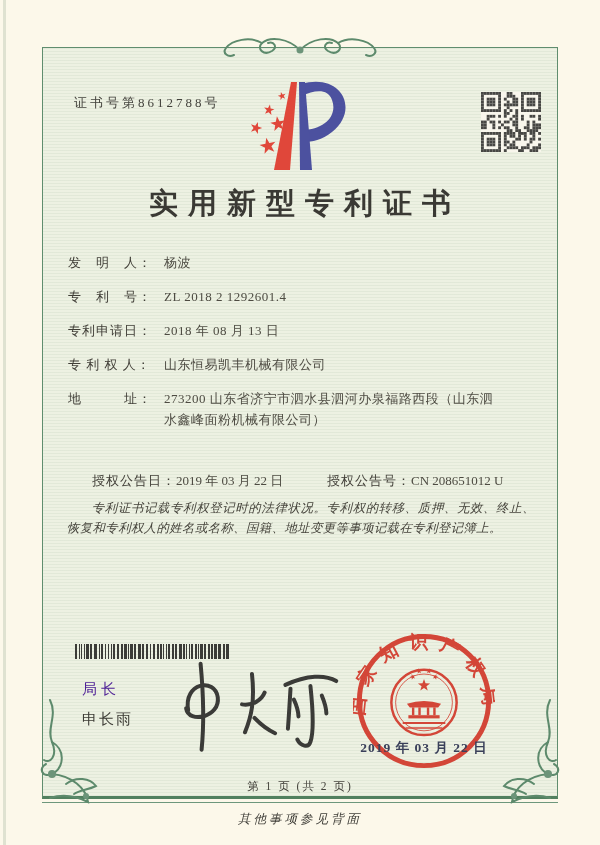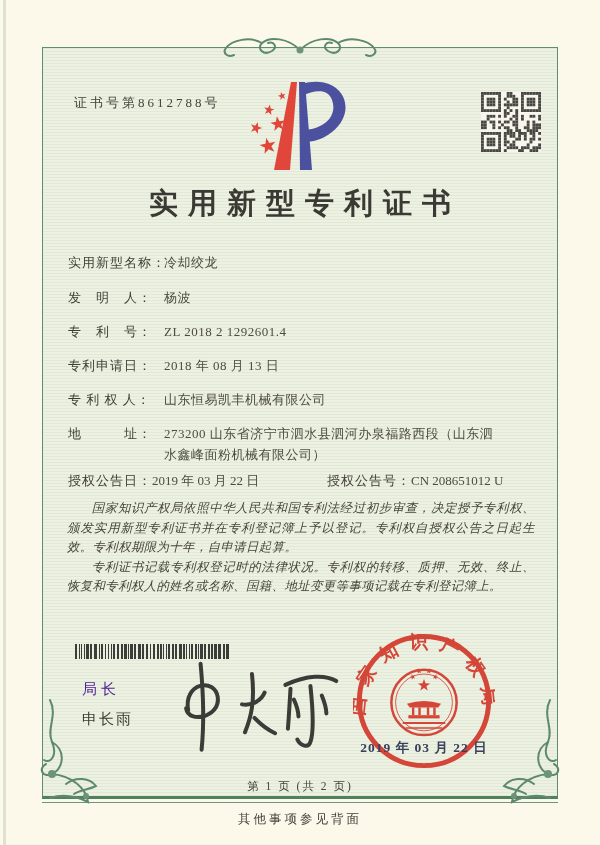--- a/index.html
+++ b/index.html
@@ -37,21 +37,21 @@
   }
 
   .fields{position:absolute;left:68px;top:252px;width:470px;font-size:13px;}
   .field-row{display:flex;margin-bottom:13px;line-height:21px;}
   .field-row .lbl{white-space:pre;width:96px;flex:0 0 96px;color:#403e37;letter-spacing:1px;}
   .field-row .val{color:#4d4b42;letter-spacing:.5px;max-width:340px;}
   .row-name{margin-bottom:14px;}
   .row-addr .val{width:336px;}
 
   .grant-row{position:absolute;left:68px;top:472px;width:480px;font-size:13px;display:flex;}
-  .grant-left{white-space:pre;}
+  .grant-left{white-space:pre;margin-left:24px;}
   .grant-right{position:absolute;left:259px;white-space:pre;}
   .grant-row .lbl{color:#403e37;letter-spacing:1px;}
   .grant-row .val{color:#4d4b42;}
 
   .paras{position:absolute;left:67px;top:499px;width:468px;font-size:12.4px;line-height:19.5px;
          color:#46443c;font-style:italic;letter-spacing:.4px;}
   .paras p{margin:0;text-indent:2em;text-align:justify;}
 
   .barcode{position:absolute;left:75px;top:644px;width:158px;height:15px;}
 
@@ -60,21 +60,21 @@
   .signature{position:absolute;left:158px;top:656px;width:190px;height:95px;transform:rotate(-2deg);}
   .signature path{fill:none;stroke:#3b3b38;stroke-width:4;stroke-linecap:round;stroke-linejoin:round;}
 
   .seal{position:absolute;left:353px;top:630px;width:142px;height:142px;opacity:.93;}
   .seal-date{position:absolute;left:348px;top:739px;width:152px;text-align:center;
              font-size:13.5px;letter-spacing:1px;color:#3a405a;font-weight:600;}
 
   .page-note{position:absolute;left:42px;top:779px;width:516px;text-align:center;
              font-size:11.5px;color:#45443d;letter-spacing:2px;}
   .back-note{position:absolute;left:42px;top:811px;width:516px;text-align:center;
-             font-size:12.5px;color:#403f39;letter-spacing:3px;}
+             font-size:12.5px;color:#403f39;letter-spacing:3px;font-style:italic;}
 </style>
 </head>
 <body>
 
 <div class="spine-edge"></div>
 
 <div class="frame"></div>
 <div class="bottom-rule"></div>
 
 <svg class="flourish" style="left:212px;top:34px;width:176px;height:28px;" viewBox="0 0 176 28">
@@ -352,24 +352,20 @@
     <rect x="37.14" y="57.14" width="2.86" height="2.86" fill="#474744"></rect>
     <rect x="40.00" y="57.14" width="2.86" height="2.86" fill="#474744"></rect>
     <rect x="48.57" y="57.14" width="2.86" height="2.86" fill="#474744"></rect>
     <rect x="51.43" y="57.14" width="2.86" height="2.86" fill="#474744"></rect>
     <rect x="54.29" y="57.14" width="2.86" height="2.86" fill="#474744"></rect>
   </svg>
 
 <div class="title">实用新型专利证书</div>
 
 <div class="fields">
-  <div class="field-row row-name">
-    <span class="lbl">实用新型名称：</span>
-    <span class="val">冷却绞龙</span>
-  </div>
   <div class="field-row">
     <span class="lbl">发　明　人：</span>
     <span class="val">杨波</span>
   </div>
   <div class="field-row">
     <span class="lbl">专　利　号：</span>
     <span class="val">ZL 2018 2 1292601.4</span>
   </div>
   <div class="field-row">
     <span class="lbl">专利申请日：</span>
@@ -384,21 +380,20 @@
     <span class="val">273200 山东省济宁市泗水县泗河办泉福路西段（山东泗水鑫峰面粉机械有限公司）</span>
   </div>
 </div>
 
 <div class="grant-row">
   <span class="grant-left"><span class="lbl">授权公告日：</span><span class="val">2019 年 03 月 22 日</span></span>
   <span class="grant-right"><span class="lbl">授权公告号：</span><span class="val">CN 208651012 U</span></span>
 </div>
 
 <div class="paras">
-  <p>国家知识产权局依照中华人民共和国专利法经过初步审查，决定授予专利权、颁发实用新型专利证书并在专利登记簿上予以登记。专利权自授权公告之日起生效。专利权期限为十年，自申请日起算。</p>
   <p>专利证书记载专利权登记时的法律状况。专利权的转移、质押、无效、终止、恢复和专利权人的姓名或名称、国籍、地址变更等事项记载在专利登记簿上。</p>
 </div>
 
 <svg class="barcode" id="barcode-svg" viewBox="0 0 158 15">
     <rect x="0" y="0" width="2" height="15" fill="#3c3c38"></rect>
     <rect x="4" y="0" width="1" height="15" fill="#3c3c38"></rect>
     <rect x="6" y="0" width="1" height="15" fill="#3c3c38"></rect>
     <rect x="9" y="0" width="1" height="15" fill="#3c3c38"></rect>
     <rect x="11" y="0" width="3" height="15" fill="#3c3c38"></rect>
     <rect x="15" y="0" width="2" height="15" fill="#3c3c38"></rect>

